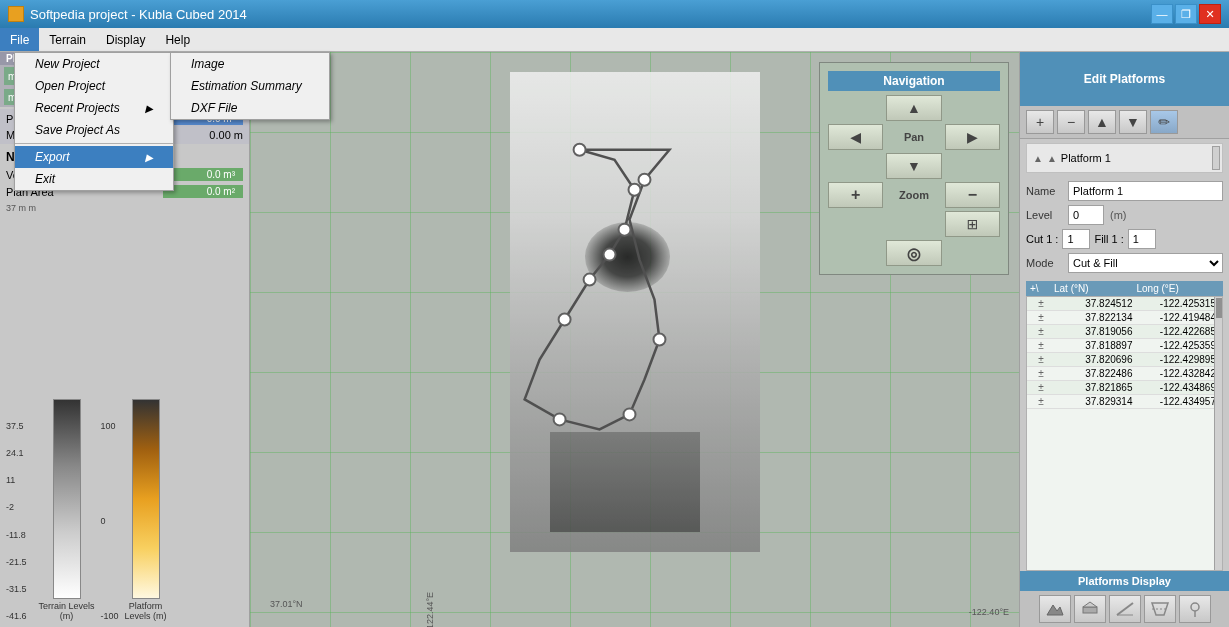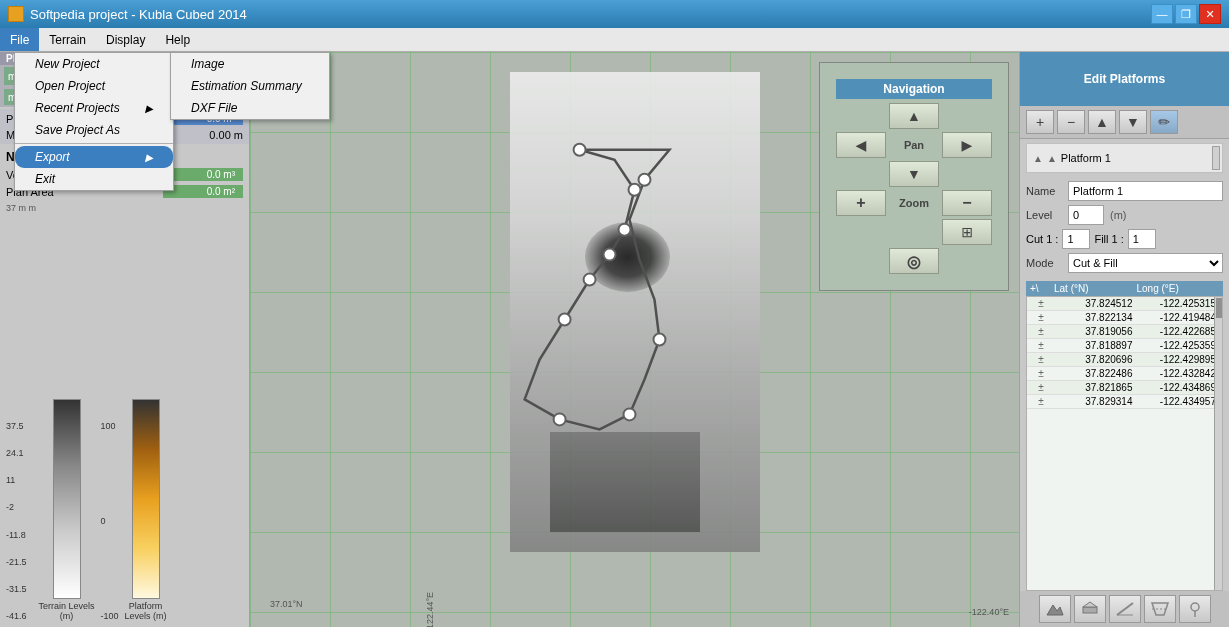--- a/index.html
+++ b/index.html
@@ -52,21 +52,21 @@
       min-width: 160px;
     }
     .dropdown-item {
       padding: 4px 20px;
       cursor: pointer;
       display: flex;
       align-items: center;
       justify-content: space-between;
       font-style: italic;
     }
-    .dropdown-item.active-item { background: #3c7fc0; color: white; border-radius: 9px; }
+    .dropdown-item.active-item { background: #3c7fc0; color: white; }
     .dropdown-separator { height: 1px; background: #b0b0b0; margin: 2px 0; }
     .dropdown-arrow { font-size: 10px; }
 
     
     #file-dropdown { top: 52px; left: 14px; }
     
     #export-dropdown { top: 52px; left: 170px; min-width: 160px; }
 
     
     #main-content {
@@ -516,21 +516,21 @@
       <circle cx="380" cy="355" r="6" fill="white" stroke="#606060" stroke-width="2"></circle>
       <circle cx="410" cy="280" r="6" fill="white" stroke="#606060" stroke-width="2"></circle>
       <circle cx="395" cy="120" r="6" fill="white" stroke="#606060" stroke-width="2"></circle>
     </svg>
 
     <div style="position:absolute; bottom:18px; left:20px; font-size:9px; color:#555;">37.01°N</div>
     <div style="position:absolute; bottom:10px; left:160px; font-size:9px; color:#555; transform:rotate(-90deg);">-122.44°E</div>
     <div style="position:absolute; bottom:10px; right:10px; font-size:9px; color:#555;">-122.40°E</div>
     <div style="position:absolute; top:8px; left:15px; font-size:9px; color:#555;">37 km m</div>
 
-    <div id="nav-panel" style="position:absolute; top:10px; right:10px; width:190px; background:#b0c0b0; border:1px solid #808880; padding:16px;">
+    <div id="nav-panel" style="position:absolute; top:10px; right:10px; width:190px; background:#b0c0b0; border:1px solid #808880; padding:8px;">
       <div id="nav-header">Navigation</div>
 
       <div style="display:grid; grid-template-columns:repeat(3,1fr); gap:3px;">
         <div style="grid-column:2;" class="nav-btn">▲</div>
         <div></div>
         <div class="nav-btn">◀</div>
         <div class="nav-label">Pan</div>
         <div class="nav-btn">▶</div>
         <div style="grid-column:2;" class="nav-btn">▼</div>
         <div></div>
@@ -635,20 +635,21 @@
       <div class="coord-row">
         <span class="coord-pm">±</span>
         <span class="coord-lat">37.829314</span>
         <span class="coord-lon">-122.434957</span>
       </div>
       <div class="table-scrollbar">
         <div class="scrollbar-thumb"></div>
       </div>
     </div>
 
+    <div id="platforms-display">Platforms Display</div>
     <div id="display-buttons">
       <div class="display-btn" title="Terrain">
         <svg width="20" height="20" viewBox="0 0 20 20">
             <path d="M2,16 L8,6 L12,12 L15,8 L18,16 Z" fill="#888" stroke="#666" stroke-width="1"></path>
           </svg>
       </div>
       <div class="display-btn" title="Platform">
         <svg width="20" height="20" viewBox="0 0 20 20">
             <rect x="3" y="8" width="14" height="6" fill="#aaa" stroke="#777" stroke-width="1"></rect>
             <polygon points="3,8 10,3 17,8" fill="#ccc" stroke="#777" stroke-width="1"></polygon>

